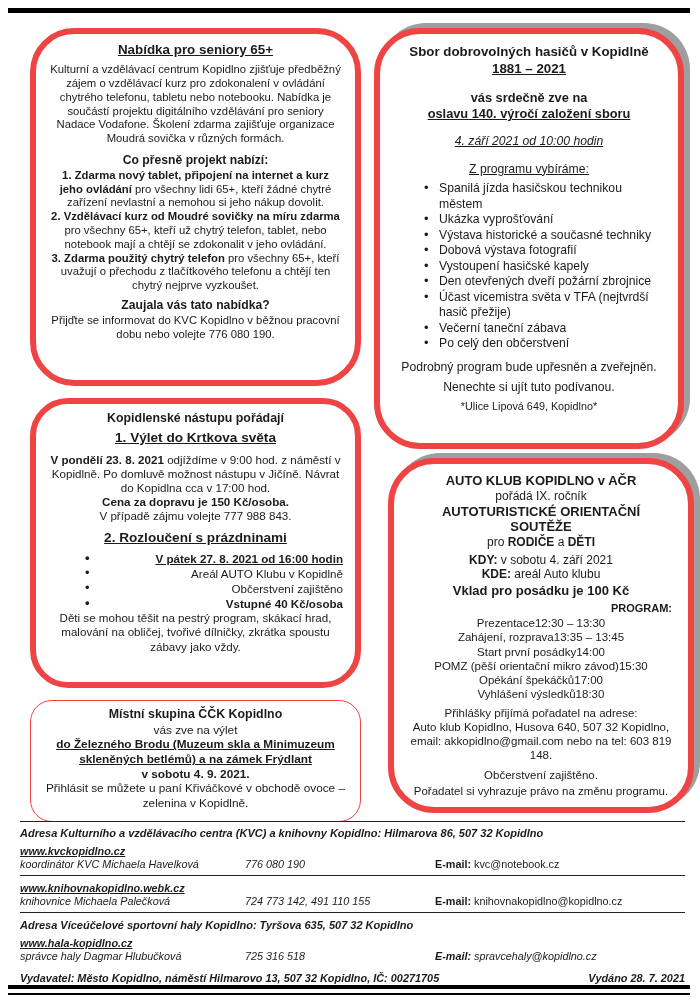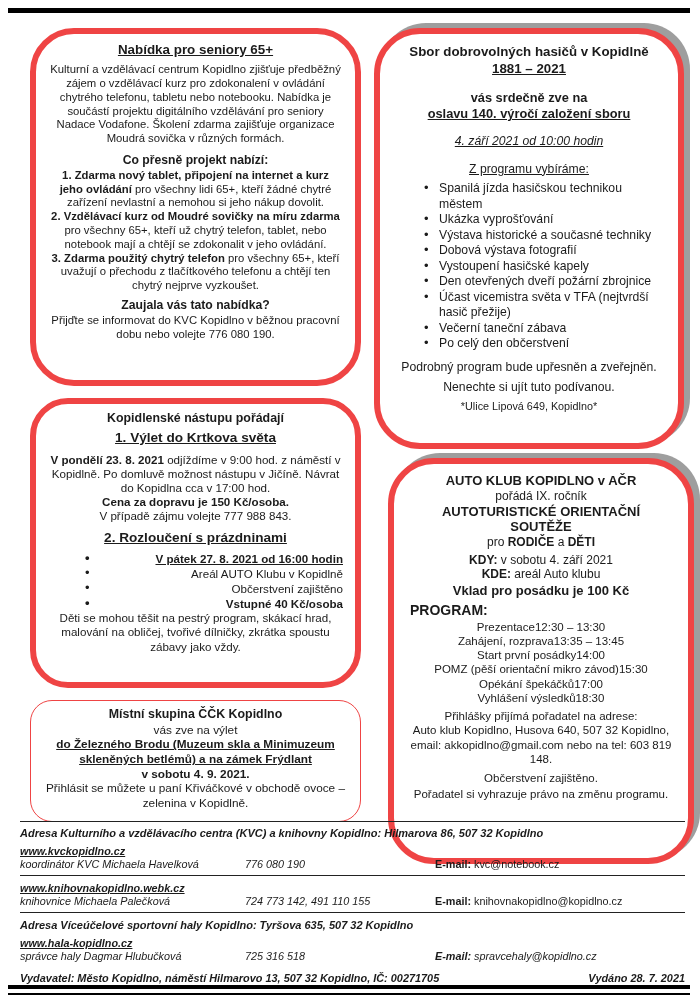--- a/index.html
+++ b/index.html
@@ -47,29 +47,29 @@
     padding:7px 12px 4px;font-size:11.6px;line-height:1.22;}
   .box-worms .title{font-size:12.4px;margin-bottom:4px;}
   .box-worms .h1{font-size:13.6px;margin-bottom:6px;}
   .box-worms .para{margin-bottom:7px;}
   .box-worms .h2{font-size:13.6px;margin:7px 0 4px;}
   .box-worms ul{margin:0;padding:0 0 0 37px;list-style:none;text-align:right;line-height:1.3;}
   .box-worms li{position:relative;padding-left:22px;}
   .box-worms li::before{content:"\2022";position:absolute;left:0;top:-1px;font-size:13px;}
 
   
-  .box-auto{left:388px;top:458px;width:306px;height:406px;border-radius:46px;
+  .box-auto{left:388px;top:458px;width:306px;height:355px;border-radius:46px;
     padding:9px 16px 4px;font-size:11.5px;line-height:1.24;}
   .box-auto .t1{font-size:13px;}
   .box-auto .t2{font-size:12px;}
   .box-auto .t3{font-size:13px;line-height:1.18;}
   .box-auto .t4{font-size:12px;margin-bottom:3px;}
   .box-auto .kdy,.box-auto .kde{font-size:12px;}
   .box-auto .vklad{font-size:13px;margin:1px 0 3px;}
-  .box-auto .prog-label{text-align:left;font-size:14px;}
+  .box-auto .prog-label{text-align:right;font-size:11px;}
   .box-auto .prow{display:flex;justify-content:center;text-align:left;}
   .box-auto .applications{margin-top:4px;}
   .box-auto .refresh{margin-top:5px;}
   .box-auto .rights{margin-top:2px;}
 
   
   .box-redcross{left:30px;top:700px;width:331px;height:122px;border-radius:22px;
     border-width:1.5px;padding:6px 14px 4px;font-size:11.8px;line-height:1.25;}
   .box-redcross .title{font-size:12.4px;}
 

